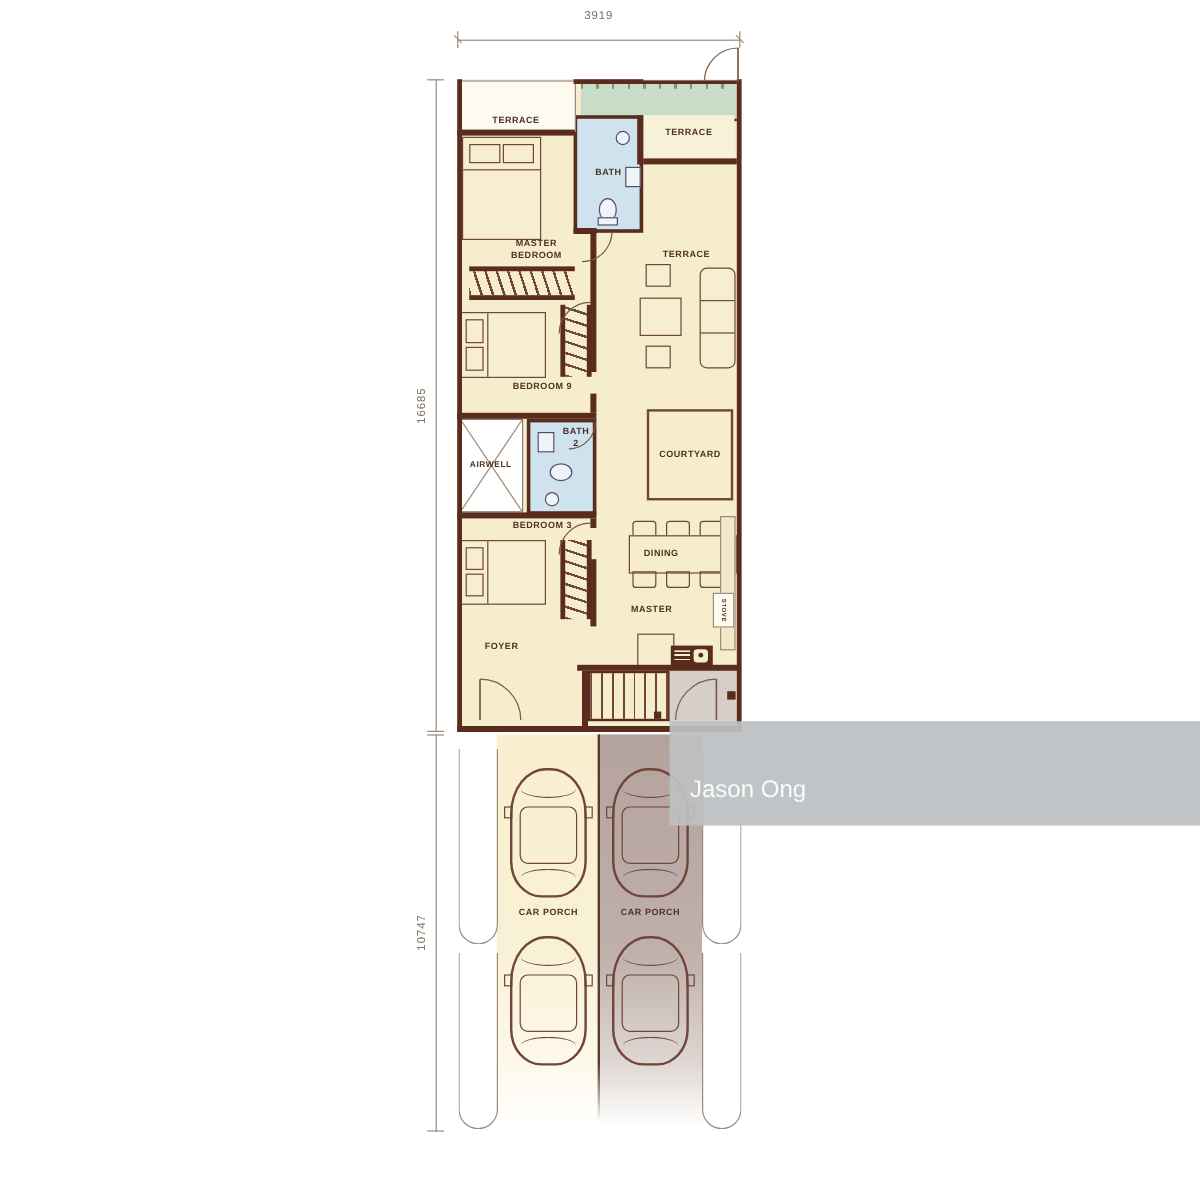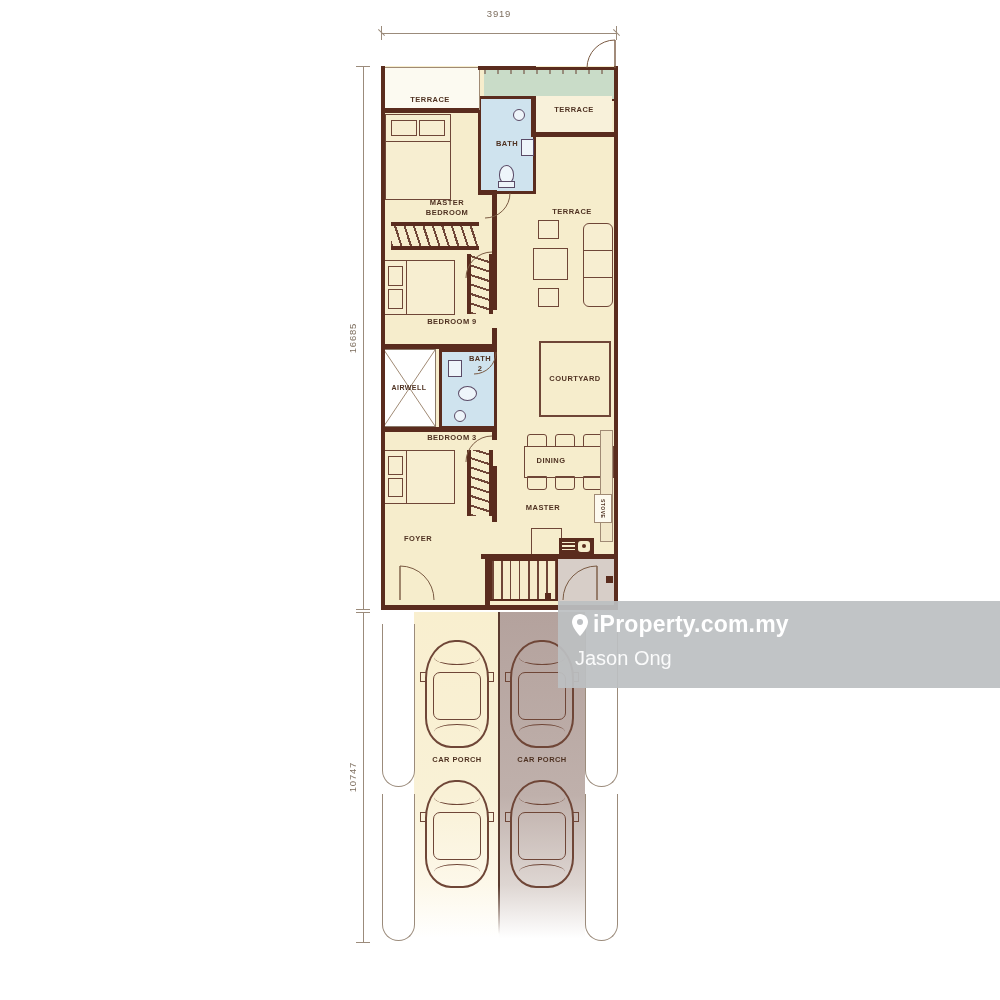--- a/index.html
+++ b/index.html
@@ -241,23 +241,16 @@
         <div class="trunk"></div>
         <div class="m-l"></div>
         <div class="m-r"></div>
     </div>
 
     <div class="room-label" style="left:76px;top:150px">CAR PORCH</div>
     <div class="room-label" style="left:161px;top:150px">CAR PORCH</div>
   </div>
 
   <div class="watermark">
-    <div class="wm-brand">
-      <svg width="16" height="22" viewBox="0 0 16 22">
-        <path d="M8 0C3.6 0 0 3.6 0 8c0 6 8 14 8 14s8-8 8-14C16 3.6 12.4 0 8 0z" fill="#ffffff"></path>
-        <circle cx="8" cy="8" r="3" fill="#bcbfc2"></circle>
-      </svg>
-      <span>iProperty.com.my</span>
-    </div>
     <div class="wm-agent">Jason Ong</div>
   </div>
 
 </div>
 
 </body></html>

